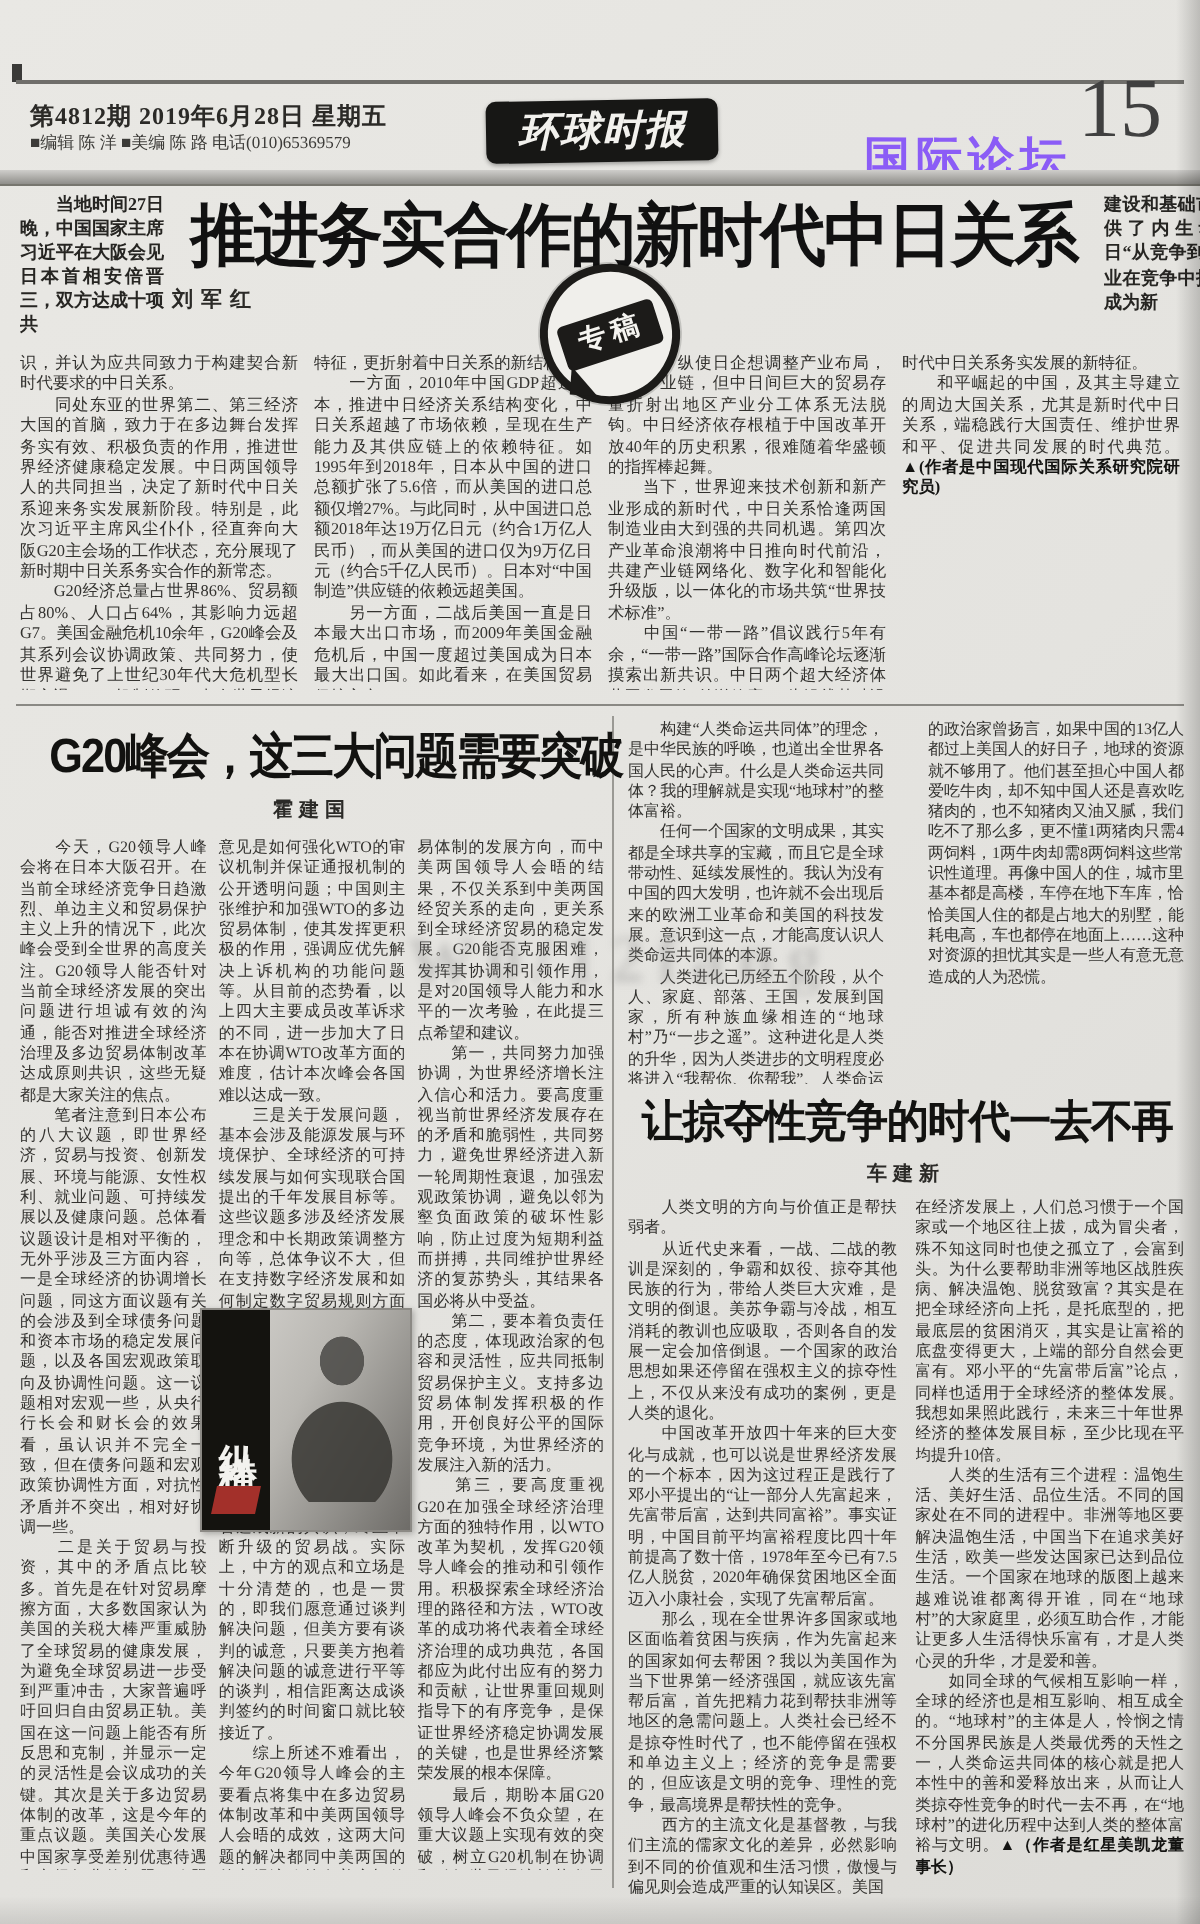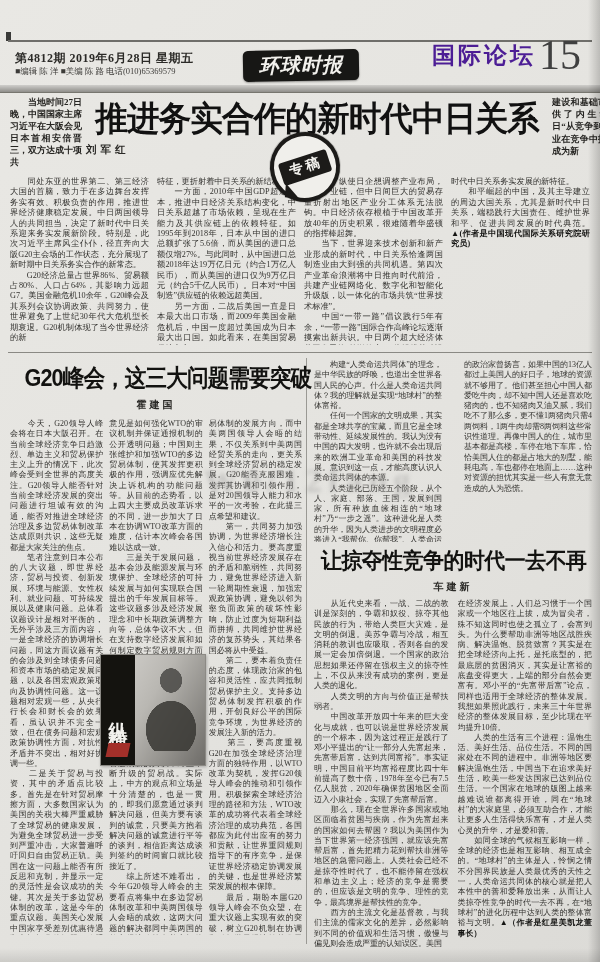--- a/index.html
+++ b/index.html
@@ -14,21 +14,21 @@
   .corner-mark{position:absolute;top:32px;left:6px;width:5px;height:9px;background:#3a3a38}
   .edition{position:absolute;top:50px;left:15px;font-size:12px;font-weight:bold;letter-spacing:.5px;white-space:nowrap}
   .staff{position:absolute;top:66px;left:15px;font-size:8.5px;color:#3c3b38;white-space:nowrap}
   .masthead{
     position:absolute;top:50px;left:243px;width:116px;height:31px;background:#171715;
     border-radius:5px;display:flex;align-items:center;justify-content:center;
     color:#f2f1ed;font-size:20px;font-weight:bold;font-style:italic;
     letter-spacing:1px;transform:rotate(-1deg);font-family:"Liberation Serif",serif;
     box-shadow:0 1px 2px rgba(0,0,0,.35)
   }
-  .section-title{position:absolute;top:40px;right:64px;font-size:23px;font-weight:bold;letter-spacing:3px;color:#4c1d95}
+  .section-title{position:absolute;top:64px;right:64px;font-size:23px;font-weight:bold;letter-spacing:3px;color:#8b5cf6}
   .page-number{position:absolute;top:34px;right:19px;font-size:42px;line-height:42px;font-weight:normal;color:#404040}
   .header-bar{position:absolute;top:85px;left:0;right:0;height:7px;
     background:linear-gradient(#cfcecb,#8f8e8a);border-bottom:1px solid #77766f}
   
   .a1{position:absolute;top:96px;left:10px;right:10px;height:250px}
   .a1-top{display:flex;height:74px}
   .lede{width:72px;flex:none;font-size:9px;line-height:12px;font-weight:bold;text-align:justify;color:#262522;overflow:hidden}
   .lede.right{width:92px;line-height:12.2px}
   .a1-mid{flex:1;text-align:left;padding:0 4px;overflow:visible}
   .a1-title{font-family:"Liberation Sans",sans-serif;font-weight:900;font-size:34px;
@@ -104,20 +104,21 @@
   <div class="a1-top">
     <div class="lede">　　当地时间27日晚，中国国家主席习近平在大阪会见日本首相安倍晋三，双方达成十项共</div>
     <div class="a1-mid">
       <div class="a1-title">推进务实合作的新时代中日关系</div>
       <div class="a1-byline">刘军红</div>
     </div>
     <div class="lede right">建设和基础市场形成提供了内生动力。中日“从竞争到协调”，企业在竞争中找合作，将成为新</div>
   </div>
   <div class="cols">
       <div class="col">
+        <p>识，并认为应共同致力于构建契合新时代要求的中日关系。</p>
         <p>　　同处东亚的世界第二、第三经济大国的首脑，致力于在多边舞台发挥务实有效、积极负责的作用，推进世界经济健康稳定发展。中日两国领导人的共同担当，决定了新时代中日关系迎来务实发展新阶段。特别是，此次习近平主席风尘仆仆，径直奔向大阪G20主会场的工作状态，充分展现了新时期中日关系务实合作的新常态。</p>
         <p>　　G20经济总量占世界86%、贸易额占80%、人口占64%，其影响力远超G7。美国金融危机10余年，G20峰会及其系列会议协调政策、共同努力，使世界避免了上世纪30年代大危机型长期衰退。G20机制体现了当今世界经济的新</p>
       </div>
       <div class="col">
         <p>特征，更折射着中日关系的新结构。</p>
         <p>　　一方面，2010年中国GDP超过日本，推进中日经济关系结构变化，中日关系超越了市场依赖，呈现在生产能力及其供应链上的依赖特征。如1995年到2018年，日本从中国的进口总额扩张了5.6倍，而从美国的进口总额仅增27%。与此同时，从中国进口总额2018年达19万亿日元（约合1万亿人民币），而从美国的进口仅为9万亿日元（约合5千亿人民币）。日本对“中国制造”供应链的依赖远超美国。</p>
         <p>　　另一方面，二战后美国一直是日本最大出口市场，而2009年美国金融危机后，中国一度超过美国成为日本最大出口国。如此看来，在美国贸易保护主义</p>
       </div>
       <div class="col">
         <p>压力下，纵使日企想调整产业布局，重构产业链，但中日间巨大的贸易存量折射出地区产业分工体系无法脱钩。中日经济依存根植于中国改革开放40年的历史积累，很难随着华盛顿的指挥棒起舞。</p>
@@ -179,22 +180,22 @@
           <p>　　人类进化已历经五个阶段，从个人、家庭、部落、王国，发展到国家，所有种族血缘相连的“地球村”乃“一步之遥”。这种进化是人类的升华，因为人类进步的文明程度必将进入“我帮你、你帮我”、人类命运共同体的“地球一家亲”时代。弱肉强食是动物世界的丛林法则，而美国</p>
         </div>
         <div class="col">
           <p>的政治家曾扬言，如果中国的13亿人都过上美国人的好日子，地球的资源就不够用了。他们甚至担心中国人都爱吃牛肉，却不知中国人还是喜欢吃猪肉的，也不知猪肉又油又腻，我们吃不了那么多，更不懂1两猪肉只需4两饲料，1两牛肉却需8两饲料这些常识性道理。再像中国人的住，城市里基本都是高楼，车停在地下车库，恰恰美国人住的都是占地大的别墅，能耗电高，车也都停在地面上……这种对资源的担忧其实是一些人有意无意造成的人为恐慌。</p>
         </div>
       </div>
     <div class="h3-title">让掠夺性竞争的时代一去不再</div>
     <div class="byline2">车建新</div>
     <div class="a3-cols">
         <div class="col">
+          <p>　　人类文明的方向与价值正是帮扶弱者。</p>
           <p>　　从近代史来看，一战、二战的教训是深刻的，争霸和奴役、掠夺其他民族的行为，带给人类巨大灾难，是文明的倒退。美苏争霸与冷战，相互消耗的教训也应吸取，否则各自的发展一定会加倍倒退。一个国家的政治思想如果还停留在强权主义的掠夺性上，不仅从来没有成功的案例，更是人类的退化。</p>
-          <p>　　人类文明的方向与价值正是帮扶弱者。</p>
           <p>　　中国改革开放四十年来的巨大变化与成就，也可以说是世界经济发展的一个标本，因为这过程正是践行了邓小平提出的“让一部分人先富起来，先富带后富，达到共同富裕”。事实证明，中国目前平均富裕程度比四十年前提高了数十倍，1978年至今已有7.5亿人脱贫，2020年确保贫困地区全面迈入小康社会，实现了先富帮后富。</p>
           <p>　　那么，现在全世界许多国家或地区面临着贫困与疾病，作为先富起来的国家如何去帮困？我以为美国作为当下世界第一经济强国，就应该先富帮后富，首先把精力花到帮扶非洲等地区的急需问题上。人类社会已经不是掠夺性时代了，也不能停留在强权和单边主义上；经济的竞争是需要的，但应该是文明的竞争、理性的竞争，最高境界是帮扶性的竞争。</p>
           <p>　　西方的主流文化是基督教，与我们主流的儒家文化的差异，必然影响到不同的价值观和生活习惯，傲慢与偏见则会造成严重的认知误区。美国</p>
         </div>
         <div class="col">
           <p>在经济发展上，人们总习惯于一个国家或一个地区往上拔，成为冒尖者，殊不知这同时也使之孤立了，会富到头。为什么要帮助非洲等地区战胜疾病、解决温饱、脱贫致富？其实是在把全球经济向上托，是托底型的，把最底层的贫困消灭，其实是让富裕的底盘变得更大，上端的部分自然会更富有。邓小平的“先富带后富”论点，同样也适用于全球经济的整体发展。我想如果照此践行，未来三十年世界经济的整体发展目标，至少比现在平均提升10倍。</p>
           <p>　　人类的生活有三个进程：温饱生活、美好生活、品位生活。不同的国家处在不同的进程中。非洲等地区要解决温饱生活，中国当下在追求美好生活，欧美一些发达国家已达到品位生活。一个国家在地球的版图上越来越难说谁都离得开谁，同在“地球村”的大家庭里，必须互助合作，才能让更多人生活得快乐富有，才是人类心灵的升华，才是爱和善。</p>
           <p>　　如同全球的气候相互影响一样，全球的经济也是相互影响、相互成全的。“地球村”的主体是人，怜悯之情不分国界民族是人类最优秀的天性之一，人类命运共同体的核心就是把人本性中的善和爱释放出来，从而让人类掠夺性竞争的时代一去不再，在“地球村”的进化历程中达到人类的整体富裕与文明。<b>▲（作者是红星美凯龙董事长）</b></p>
         </div>
       </div>

